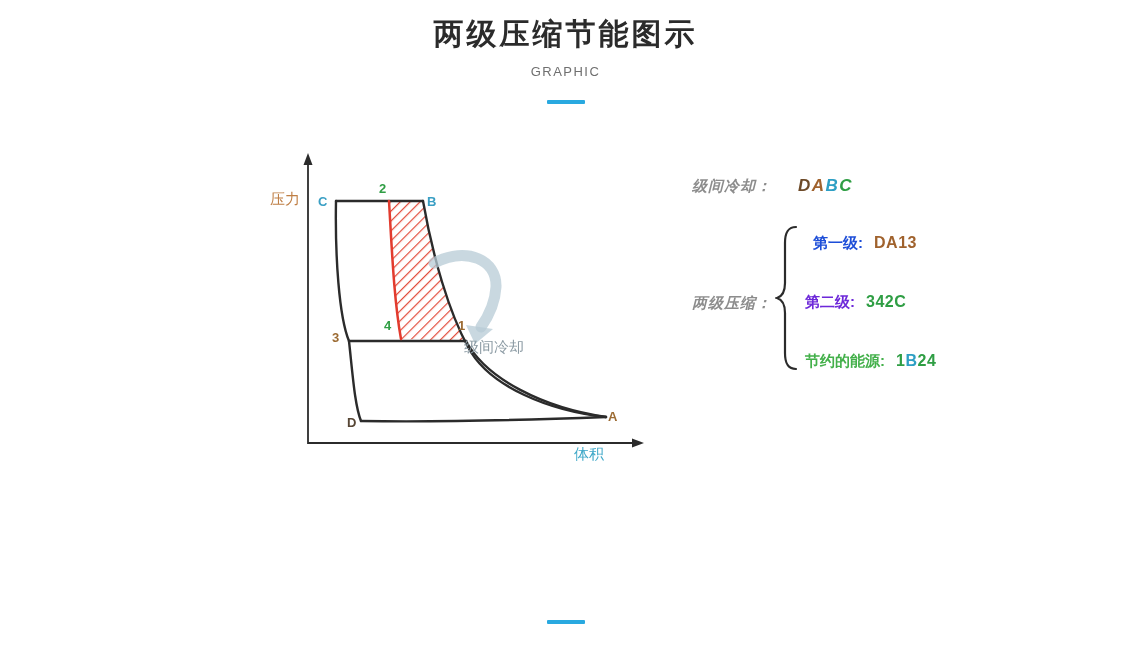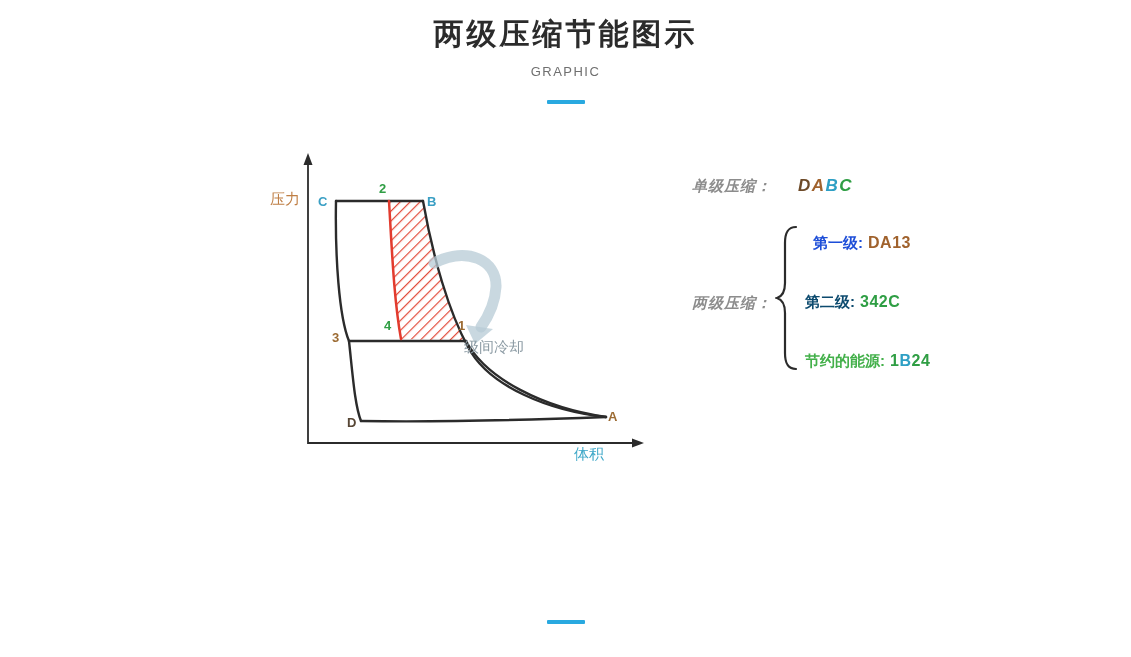--- a/index.html
+++ b/index.html
@@ -22,21 +22,21 @@
   .pv-svg { position:absolute; }
   .pv-svg text { font-family:"Liberation Sans", sans-serif; }
   .axis-label { font-size:15px; }
   .cooling-label { font-size:15px; }
   .pt-label { font-size:13px; font-weight:bold; }
 
   .legend-head { position:absolute; white-space:nowrap; }
   .legend-label { color:#8c8c8c; font-style:italic; font-weight:bold; font-size:15px; letter-spacing:1px; }
   .legend-value { font-weight:bold; font-style:italic; font-size:17px; letter-spacing:1.5px; margin-left:26px; }
   .legend-row { position:absolute; white-space:nowrap; font-weight:bold; font-size:15px; }
-  .row-value { font-size:16px; margin-left:5px; letter-spacing:0.5px; }
+  .row-value { font-size:16px; margin-left:11px; letter-spacing:0.5px; }
   .brace-svg { position:absolute; }
 </style>
 </head>
 <body>
 
 <div class="page">
 
   <div class="section-title" style="top:14px">两级压缩节能图示</div>
   <div class="section-sub" style="top:64px">GRAPHIC</div>
   <div class="accent-bar" style="top: 100px; background: rgb(41, 169, 224);"></div>
@@ -78,36 +78,36 @@
         <text x="390" y="206" fill="#3a9fc4" class="pt-label">B</text>
         <text x="295" y="342" fill="#9c6b33" class="pt-label">3</text>
         <text x="347" y="330" fill="#2f9e44" class="pt-label">4</text>
         <text x="421" y="330" fill="#9c6b33" class="pt-label">1</text>
         <text x="310" y="427" fill="#574635" class="pt-label">D</text>
         <text x="571" y="421" fill="#9c6b33" class="pt-label">A</text>
       </g>
   </svg>
 
   <div class="legend-head" style="left:655px; top:176px">
-    <span class="legend-label">单级压缩：</span><span class="legend-value"><span style="color: rgb(109, 74, 40);">D</span><span style="color: rgb(160, 98, 45);">A</span><span style="color: rgb(46, 159, 196);">B</span><span style="color: rgb(47, 158, 68);">C</span></span>
+    <span class="legend-label">级间冷却：</span><span class="legend-value"><span style="color: rgb(109, 74, 40);">D</span><span style="color: rgb(160, 98, 45);">A</span><span style="color: rgb(46, 159, 196);">B</span><span style="color: rgb(47, 158, 68);">C</span></span>
   </div>
 
   <div class="legend-head" style="left:655px; top:294px">
     <span class="legend-label">两级压缩：</span>
   </div>
 
   <svg class="brace-svg" style="left:738px; top:223px; width:26px; height:150px" viewBox="0 0 26 150">
     <path d="M 21,4 C 12,4 10,11 10,20 L 10,60 C 10,69 7,73.5 2,75 C 7,76.5 10,81 10,90 L 10,130 C 10,139 12,146 21,146" fill="none" stroke="#2b2b2b" stroke-width="2.2" stroke-linecap="round"></path>
   </svg>
 
   <div class="legend-row" style="left:768px; top:234px">
     <span class="row-label" style="color: #1d4ed8; margin-left: 8px;">第一级:</span><span class="row-value"><span style="color: rgb(160, 98, 45);">D</span><span style="color: rgb(160, 98, 45);">A</span><span style="color: rgb(160, 98, 45);">1</span><span style="color: rgb(160, 98, 45);">3</span></span>
   </div>
   <div class="legend-row" style="left:768px; top:293px">
-    <span class="row-label" style="color: #0c4a6e; margin-top: 21px;">第二级:</span><span class="row-value"><span style="color: rgb(47, 158, 68);">3</span><span style="color: rgb(47, 158, 68);">4</span><span style="color: rgb(47, 158, 68);">2</span><span style="color: rgb(47, 158, 68);">C</span></span>
+    <span class="row-label" style="color: #6d28d9; margin-top: 21px;">第二级:</span><span class="row-value"><span style="color: rgb(47, 158, 68);">3</span><span style="color: rgb(47, 158, 68);">4</span><span style="color: rgb(47, 158, 68);">2</span><span style="color: rgb(47, 158, 68);">C</span></span>
   </div>
   <div class="legend-row" style="left:768px; top:352px">
     <span class="row-label" style="color: rgb(67, 176, 74);">节约的能源:</span><span class="row-value"><span style="color: rgb(47, 158, 68);">1</span><span style="color: rgb(46, 159, 196);">B</span><span style="color: rgb(47, 158, 68);">2</span><span style="color: rgb(47, 158, 68);">4</span></span>
   </div>
 
   <div class="accent-bar" style="top: 620px; background: rgb(41, 169, 224);"></div>
 
 </div>
 
 </body></html>

